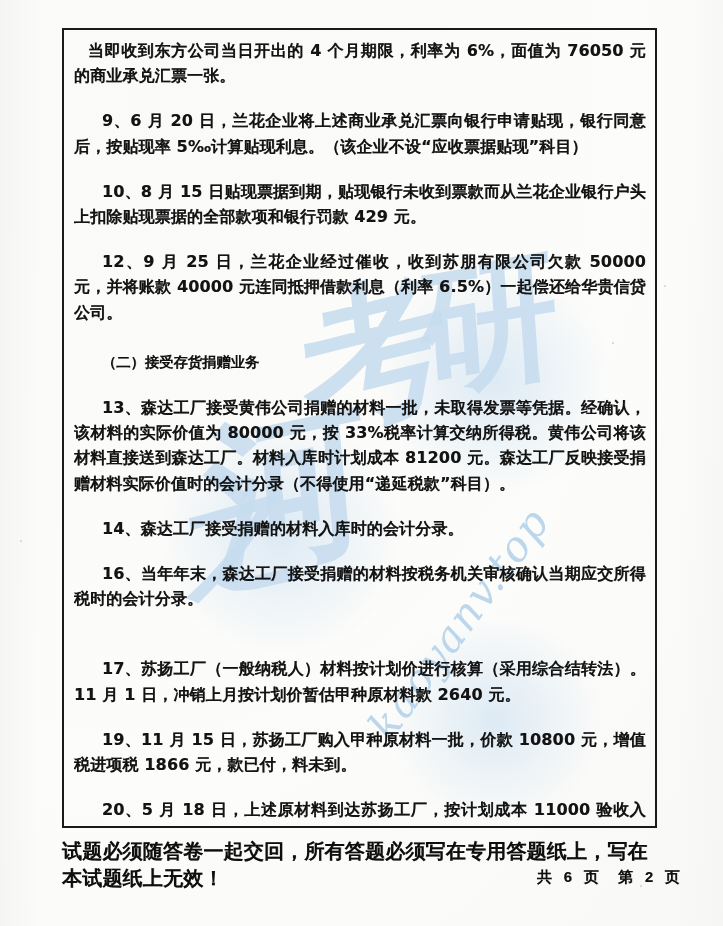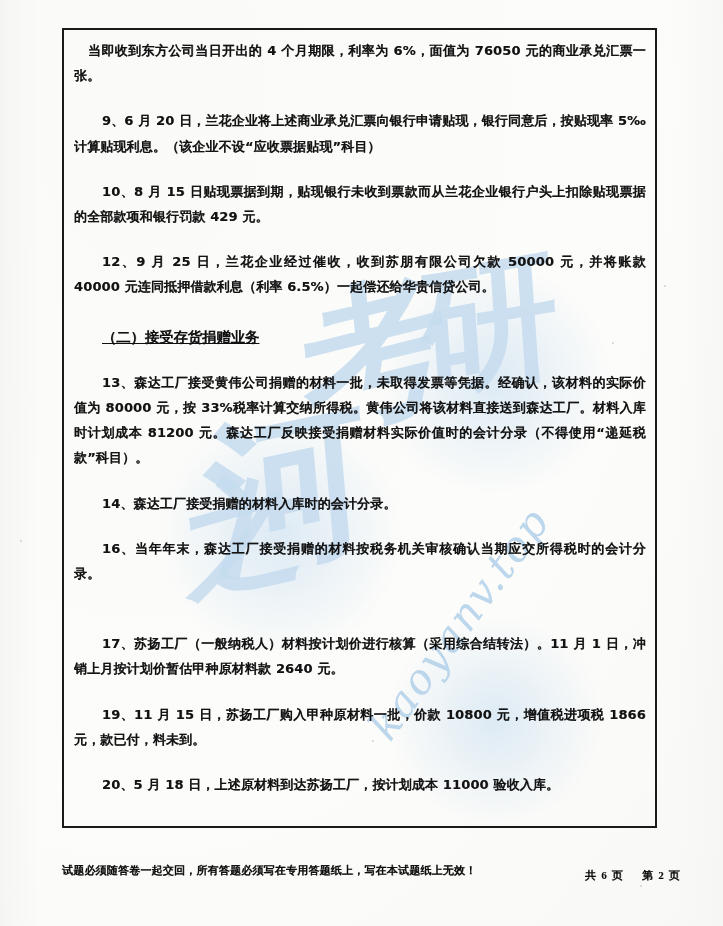--- a/index.html
+++ b/index.html
@@ -92,66 +92,64 @@
     left: 10px;
     top: 8px;
     width: 572px;
     height: 784px;
     overflow: hidden;
   }
 
   
   .para {
     font-family: "DejaVu Sans", "Liberation Sans", sans-serif;
-    font-size: 13px;
+    font-size: 16px;
     line-height: 25.2px;
     color: #131313;
     font-weight: 700;
     text-align: justify;
     text-justify: inter-ideograph;
     margin: 0;
     letter-spacing: 0.15px;
     text-shadow: 0.35px 0 0 rgba(20,20,20,0.35), 0 0.3px 0 rgba(20,20,20,0.2);
   }
   .para.indent { text-indent: 28px; margin-top: 20px; }
   .para.indent-sm { text-indent: 14px; }
   .section-head {
     font-family: "DejaVu Sans", "Liberation Sans", sans-serif;
     font-size: 14.3px;
     line-height: 25.2px;
     color: #101010;
     font-weight: 700;
     text-indent: 28px;
     margin: 0;
     text-shadow: 0.4px 0 0 rgba(15,15,15,0.4);
-    text-decoration: underline;
   }
   .spacer-line { height: 25px; }
 
   
   .footer-note {
     position: absolute;
     left: 62px;
     top: 838px;
     width: 600px;
     font-family: "DejaVu Sans", "Liberation Sans", sans-serif;
-    font-size: 11px;
+    font-size: 20px;
     font-weight: 700;
     color: #0e0e0e;
     letter-spacing: 0.2px;
     z-index: 3;
     text-shadow: 0.4px 0 0 rgba(10,10,10,0.45);
-    margin-top: 25px;
   }
   .page-num {
     position: absolute;
     right: 42px;
     top: 868px;
-    font-family: Liberation Serif, serif;
-    font-size: 11px;
+    font-family: Liberation Mono, monospace;
+    font-size: 15px;
     font-weight: 700;
     color: #101010;
     letter-spacing: 1.2px;
     z-index: 3;
     text-shadow: 0.4px 0 0 rgba(10,10,10,0.4);
   }
   .page-num .gap { display: inline-block; width: 18px; }
   .speck {
     position: absolute;
     background: #b9b9b9;

